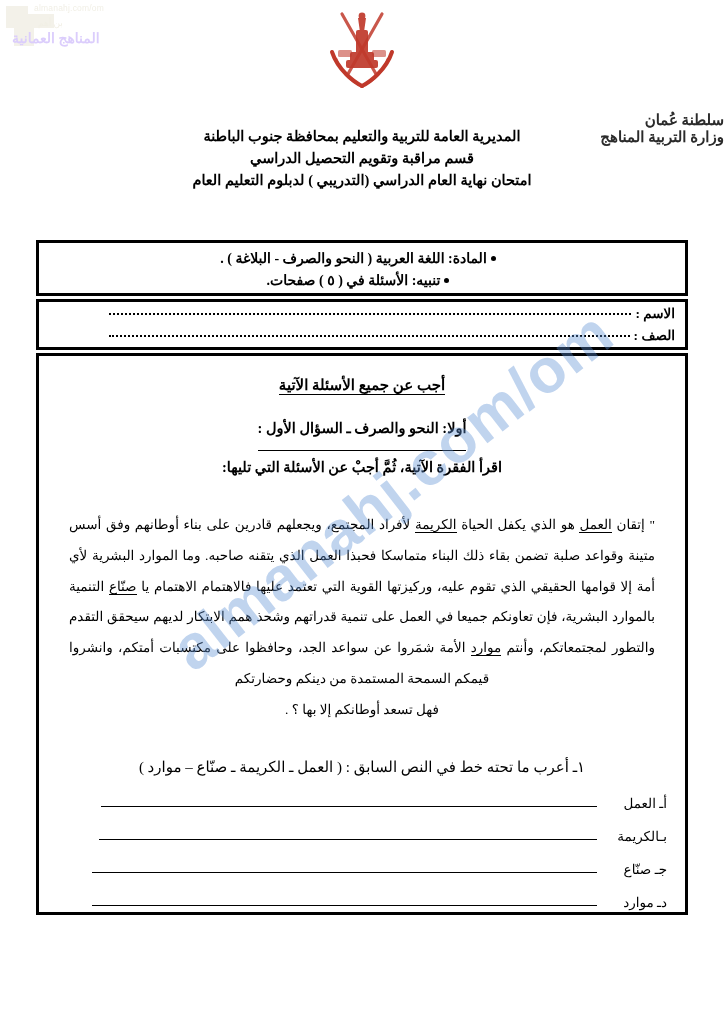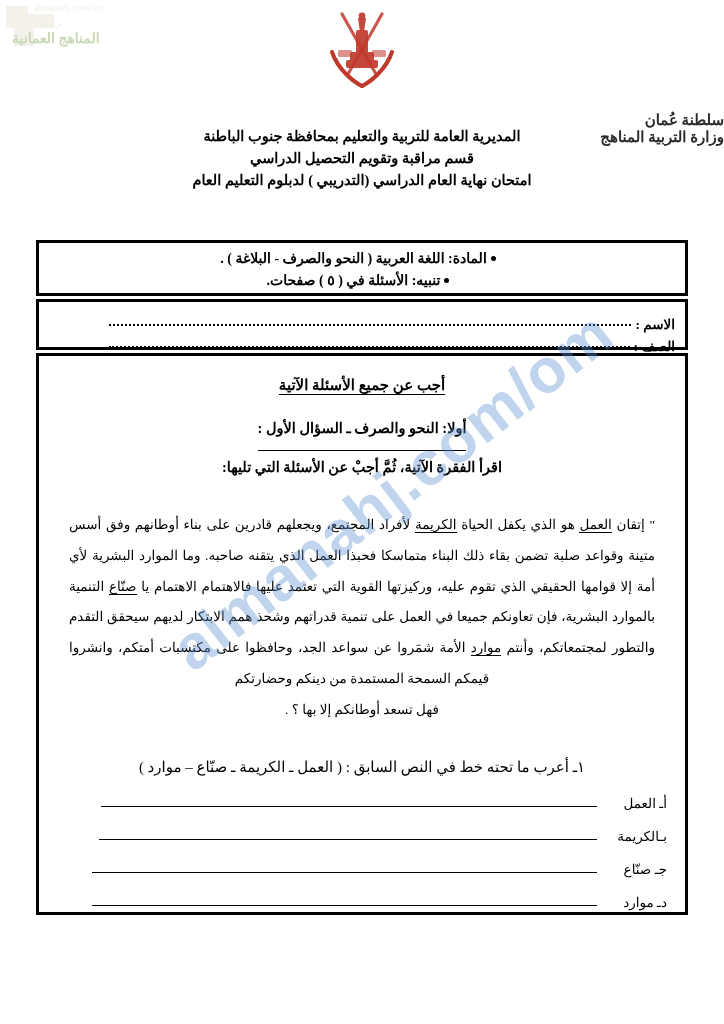--- a/index.html
+++ b/index.html
@@ -52,21 +52,21 @@
     left: 34px; top: 16px;
     font-size: 9px;
     color: #d3ccab;
     white-space: nowrap;
   }
   .wm-corner .wm-txt-ar2 {
     position: absolute;
     left: 8px; top: 28px;
     font-size: 14px;
     font-weight: bold;
-    color: #4d7c0f;
+    color: #8b5cf6;
     white-space: nowrap;
   }
 
   .wm-diagonal {
     position: absolute;
     left: 112px;
     top: 455px;
     width: 560px;
     text-align: center;
     transform: rotate(-38deg);
@@ -156,21 +156,21 @@
     vertical-align: middle;
     margin-left: 4px;
     margin-bottom: 2px;
   }
 
   #id-box {
     left: 36px;
     top: 299px;
     width: 652px;
     height: 51px;
-    padding: 12px 10px 0 10px;
+    padding: 1px 10px 0 10px;
   }
   .id-row {
     display: flex;
     flex-direction: row;
     align-items: baseline;
     font-size: 13.5px;
     font-weight: bold;
     line-height: 1.62;
   }
   .id-label { white-space: nowrap; }

